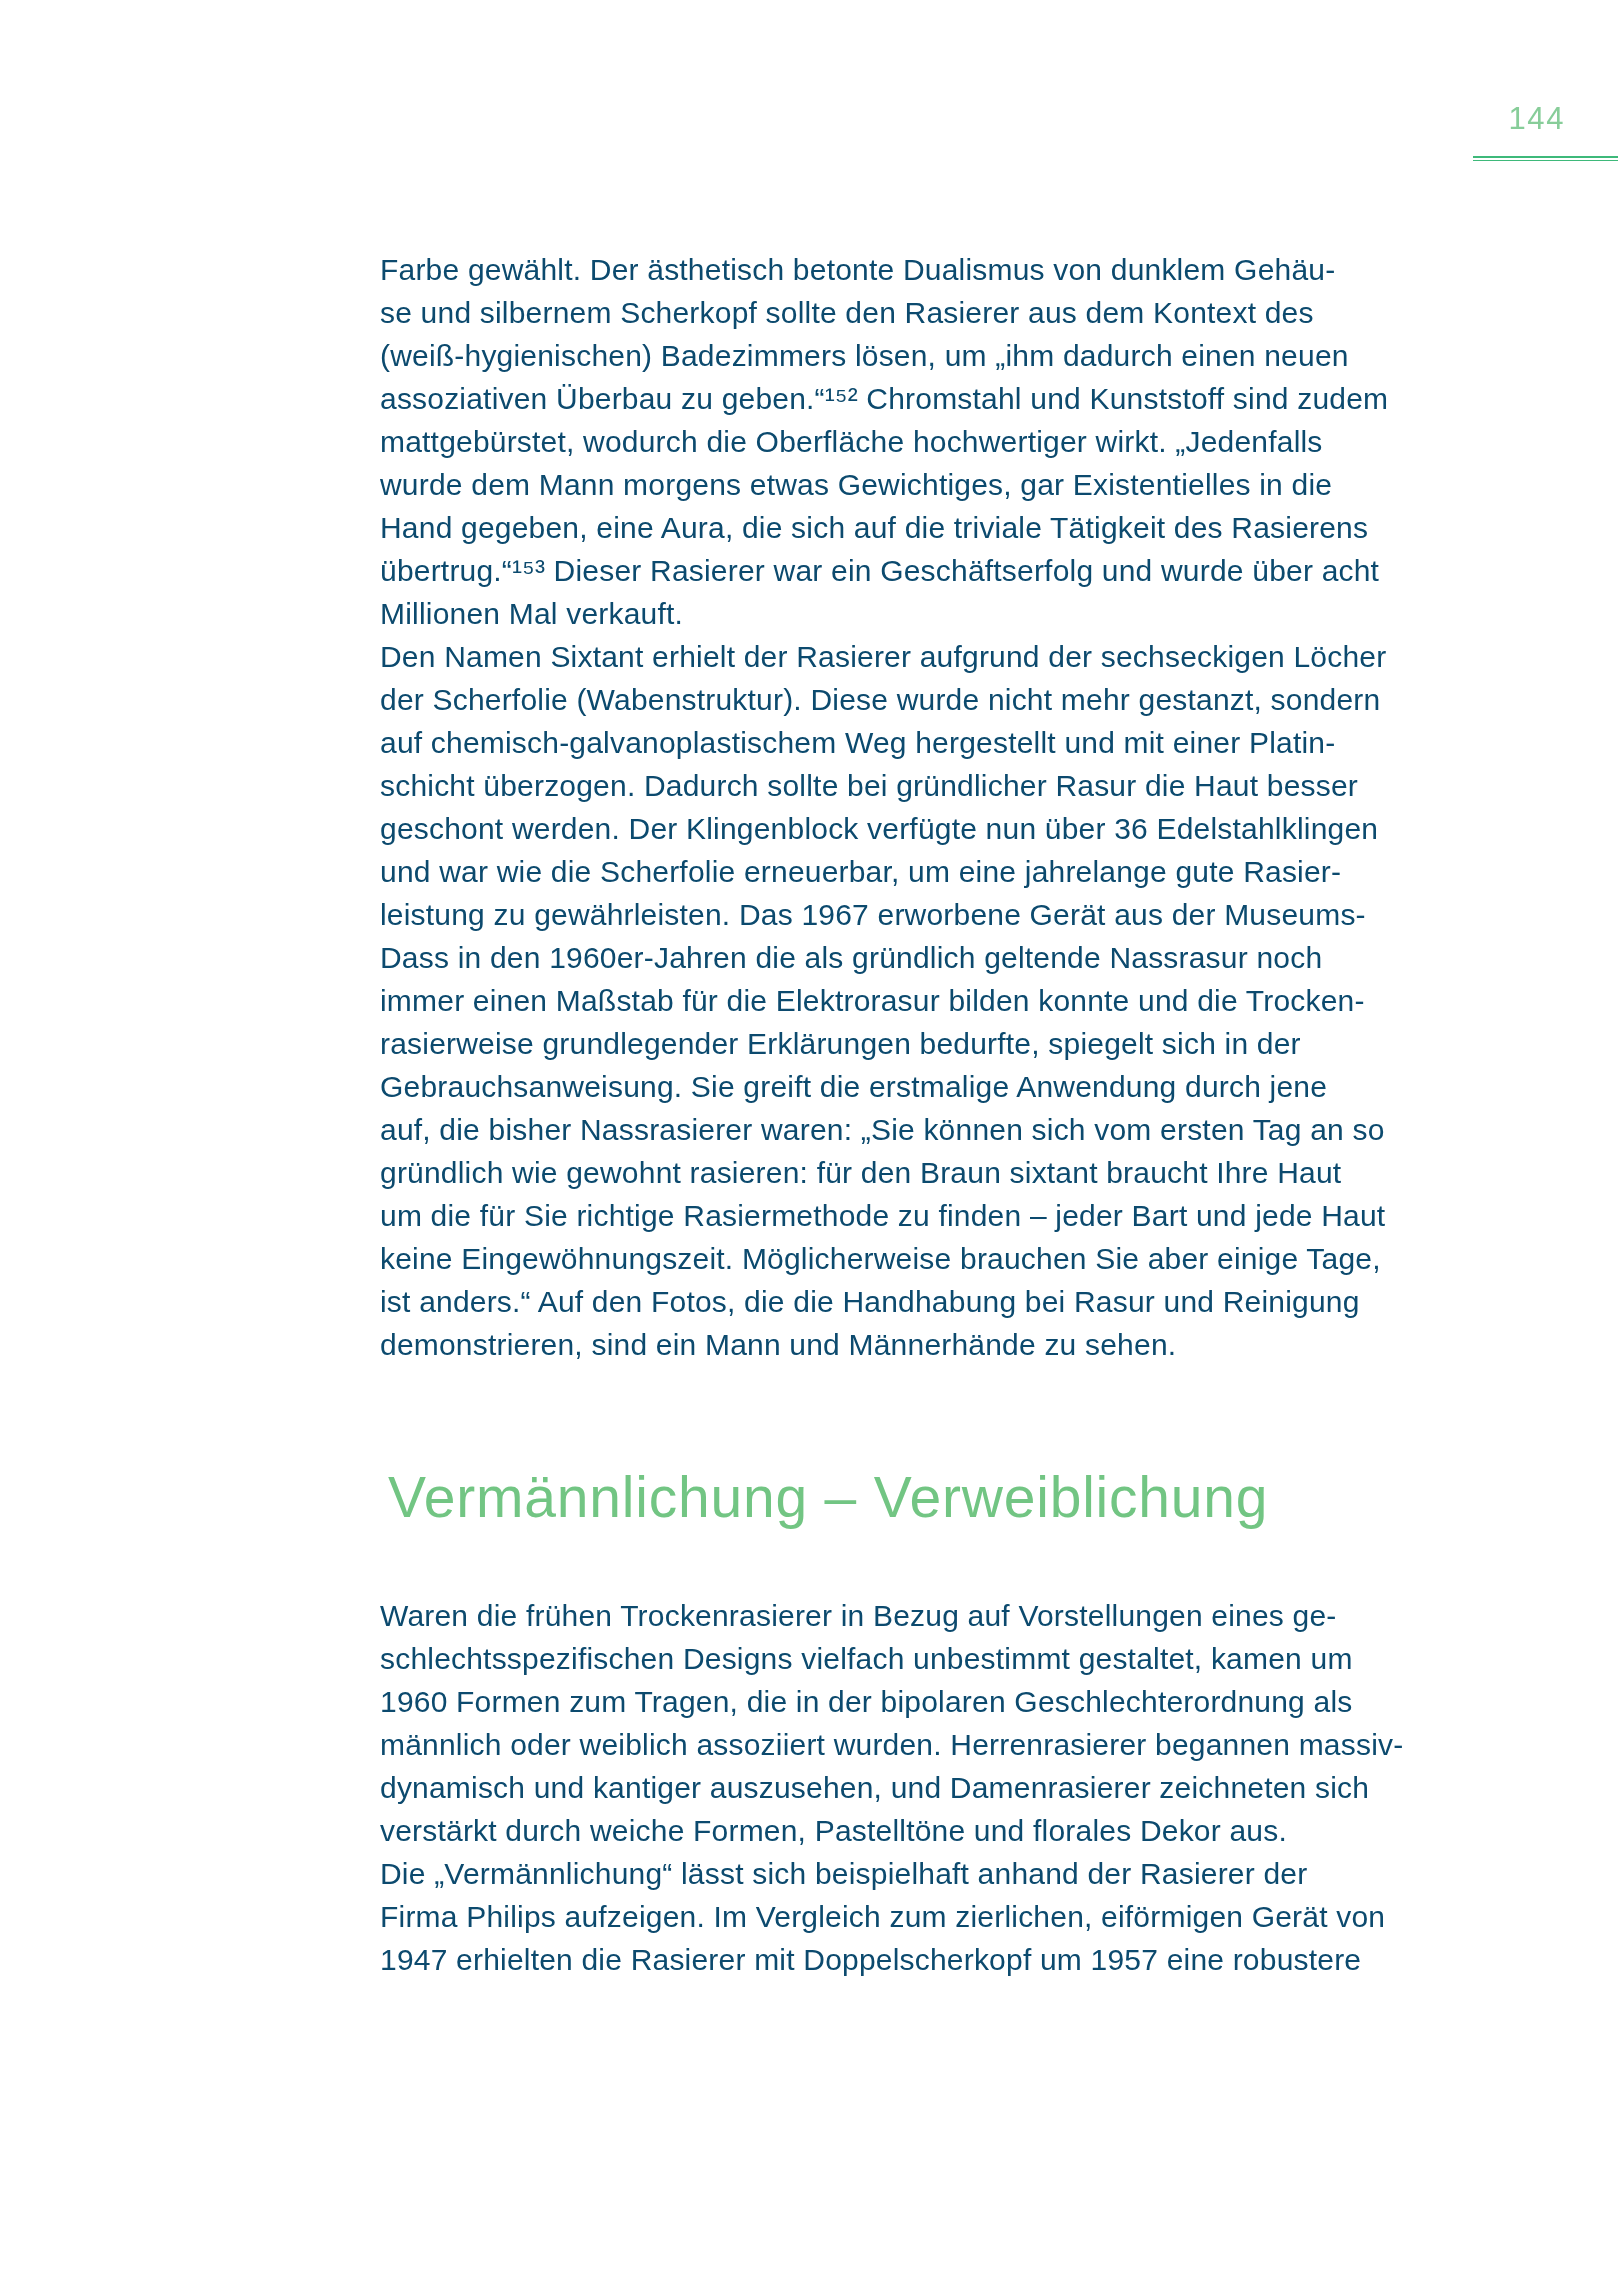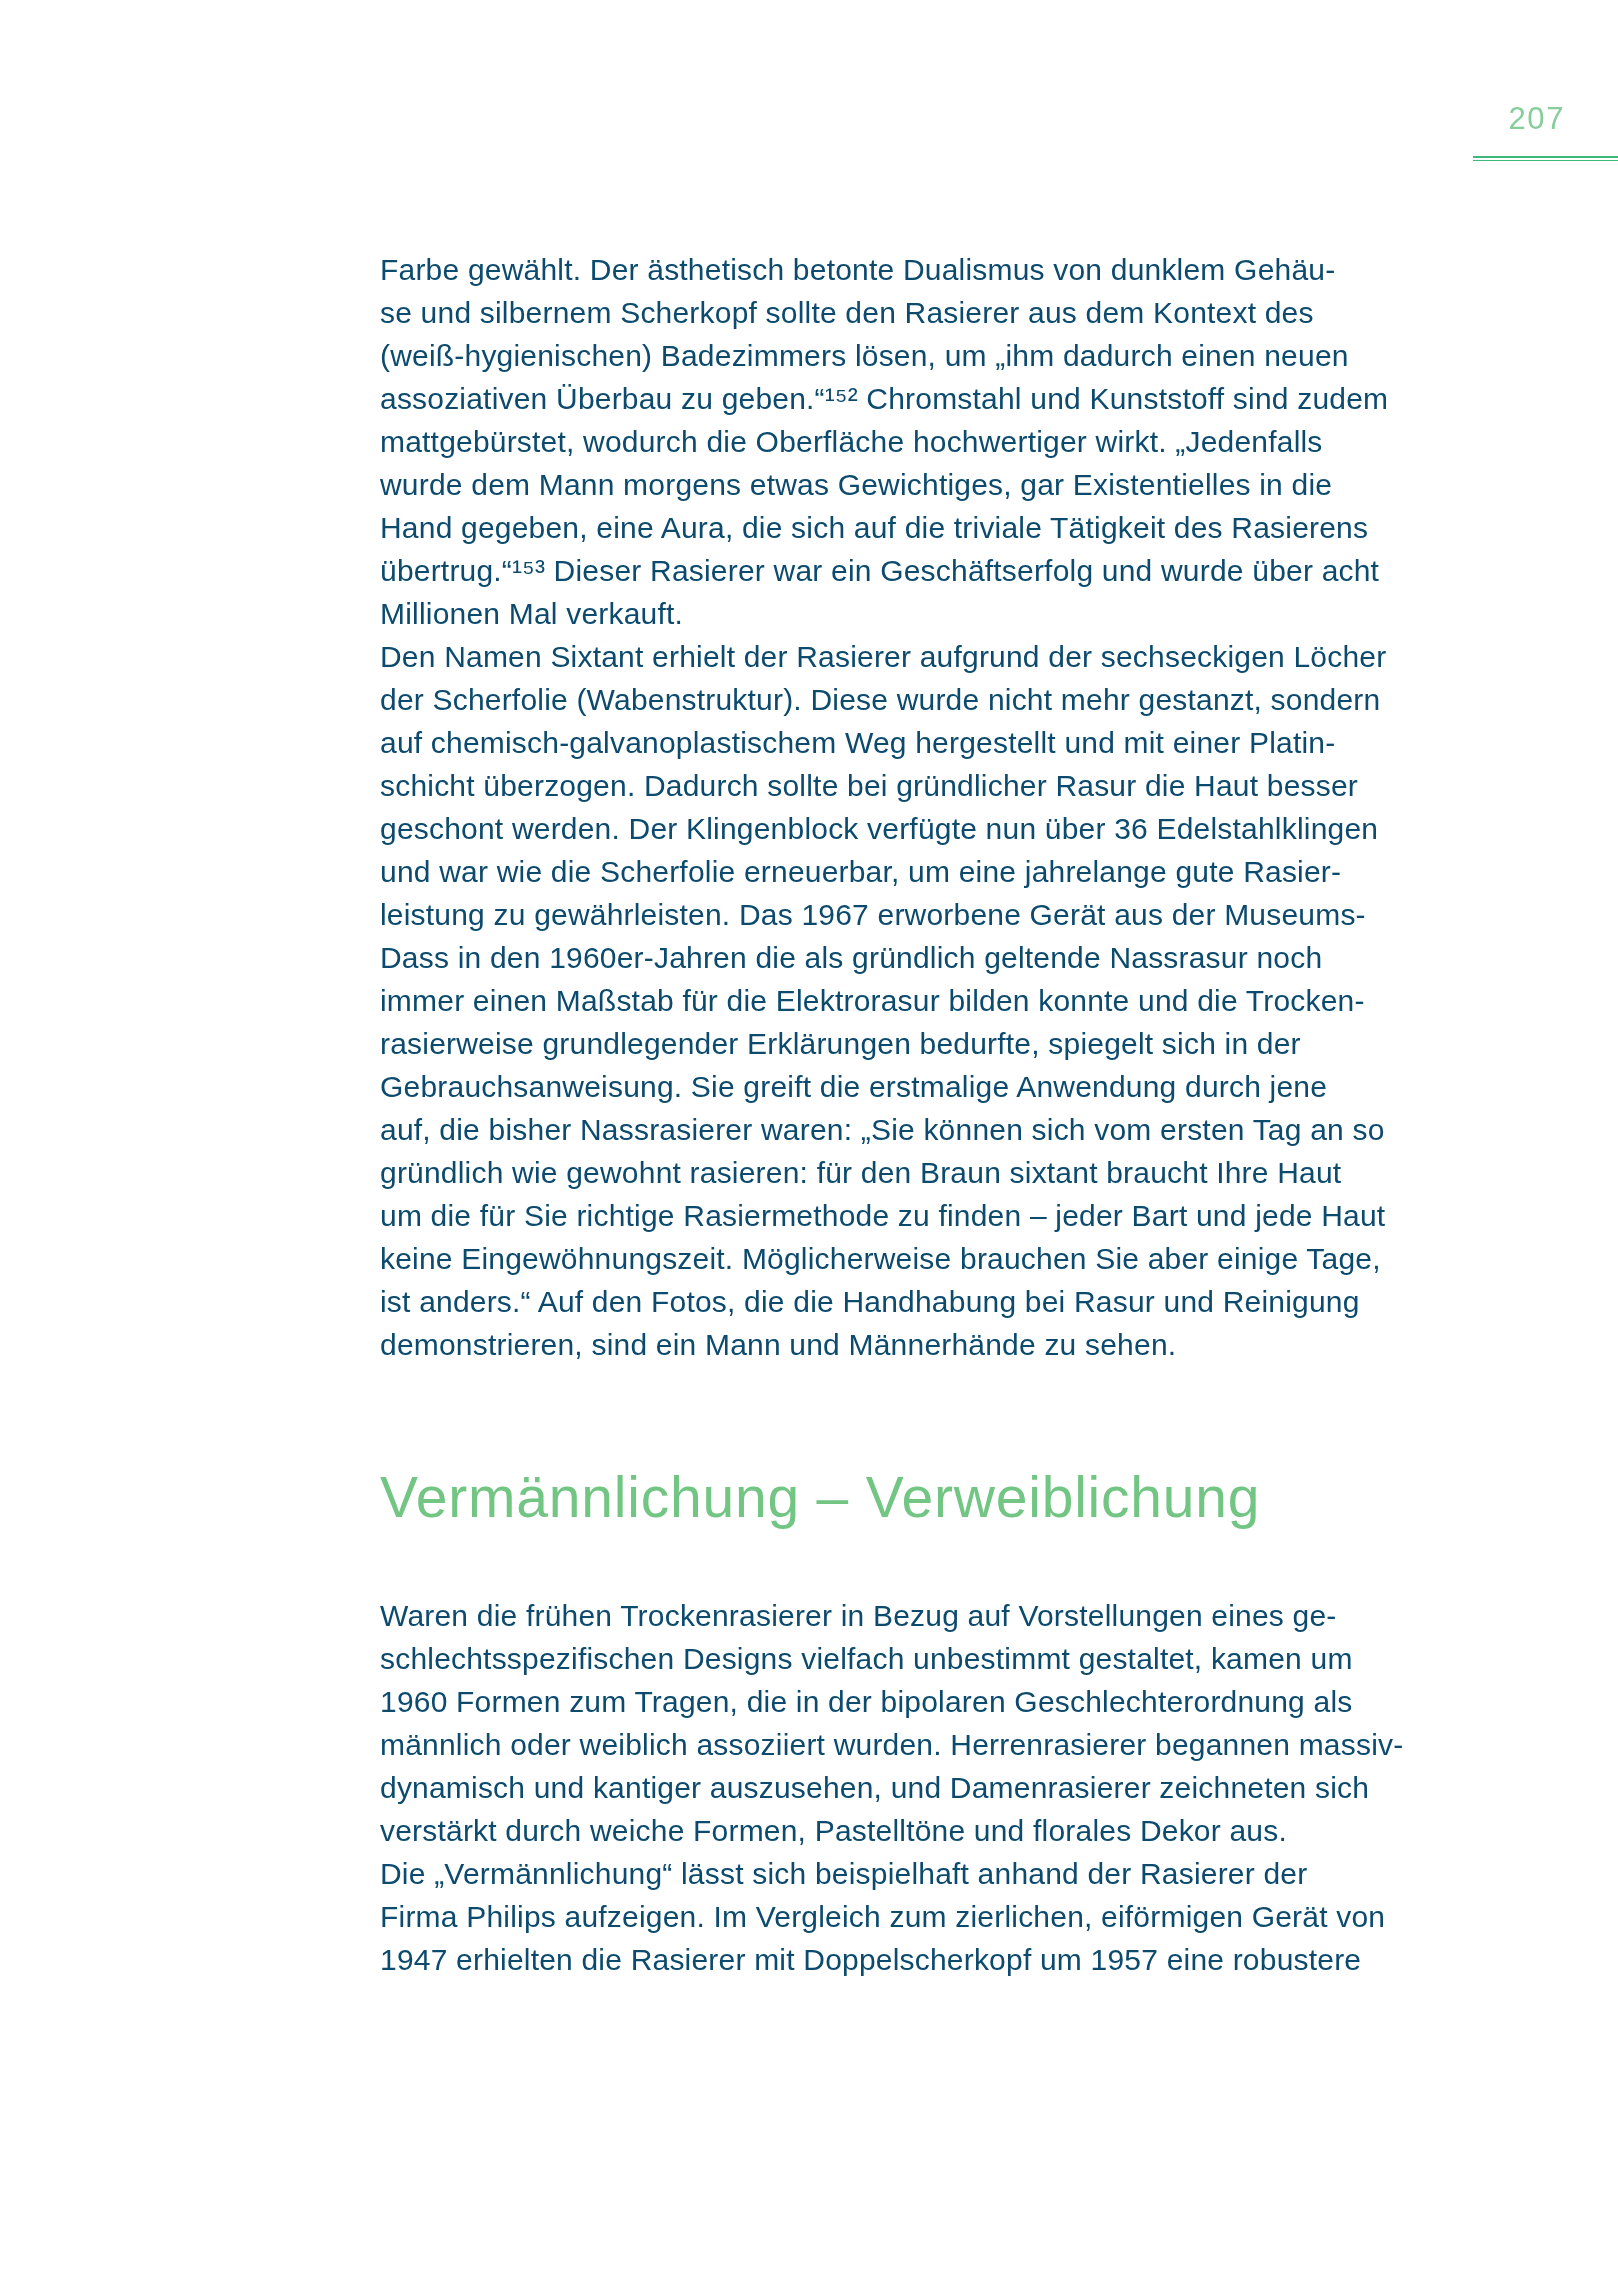--- a/index.html
+++ b/index.html
@@ -44,35 +44,35 @@
     font-size: 30px;
     line-height: 43px;
     letter-spacing: 0.2px;
     color: #0c4a6e;
     font-weight: 300;
   }
   .body-text .line {
     white-space: nowrap;
   }
   .section-heading {
-    margin: 100px 0 65px 0;
+    margin: 100px 0 65px 8px;
     font-size: 57px;
     line-height: 63px;
     font-weight: 300;
     letter-spacing: 0.8px;
     color: #72c583;
     white-space: nowrap;
   }
 </style>
 </head>
 <body>
 
 <div class="page">
 
-  <div class="page-number">207</div>
+  <div class="page-number">144</div>
 
   <div class="header-rule"></div>
 
   <main class="text-column">
 
     <div class="body-text">
         <div class="line">Farbe gewählt. Der ästhetisch betonte Dualismus von dunklem Gehäu-</div>
         <div class="line">se und silbernem Scherkopf sollte den Rasierer aus dem Kontext des</div>
         <div class="line">(weiß-hygienischen) Badezimmers lösen, um „ihm dadurch einen neuen</div>
         <div class="line">assoziativen Überbau zu geben.“¹⁵² Chromstahl und Kunststoff sind zudem</div>

